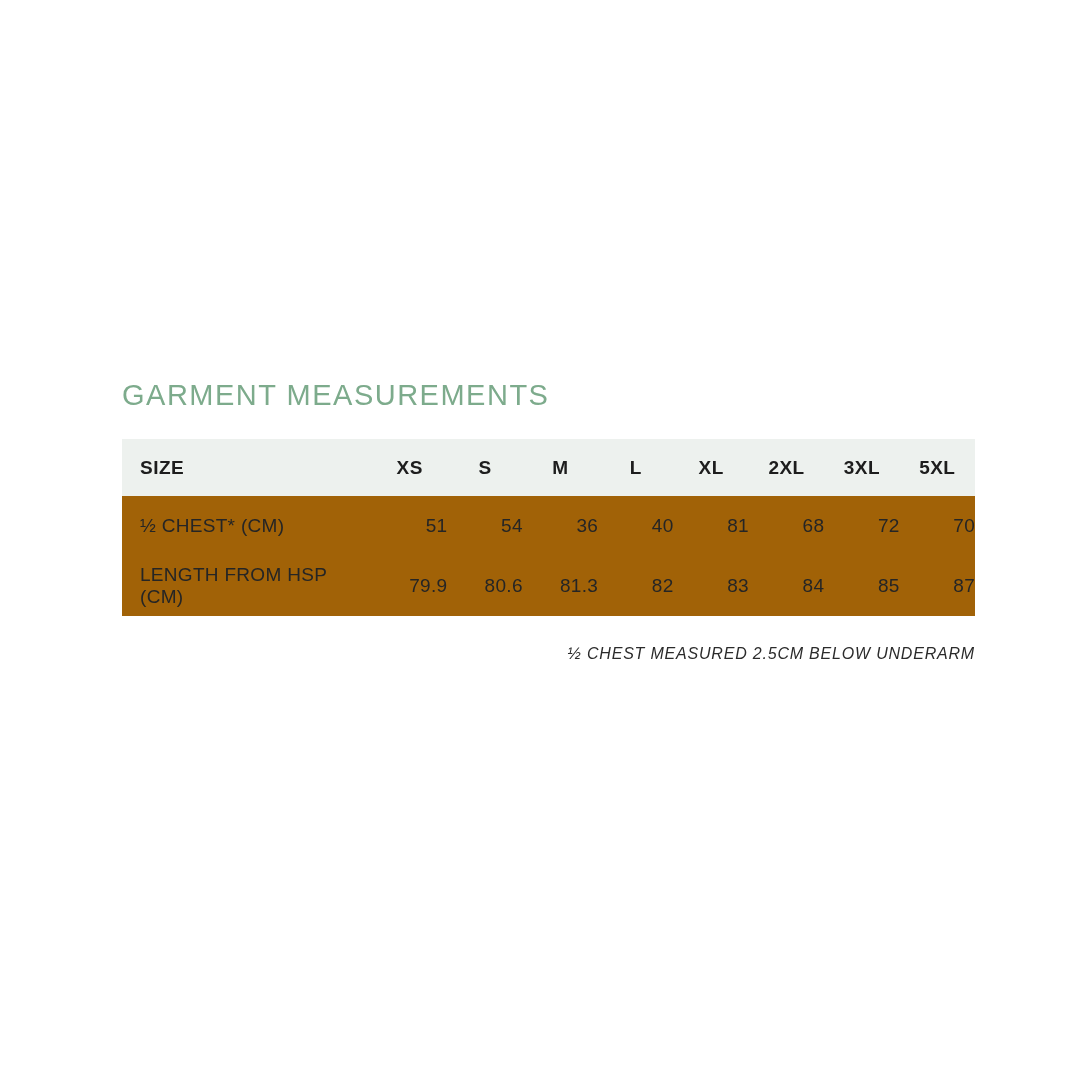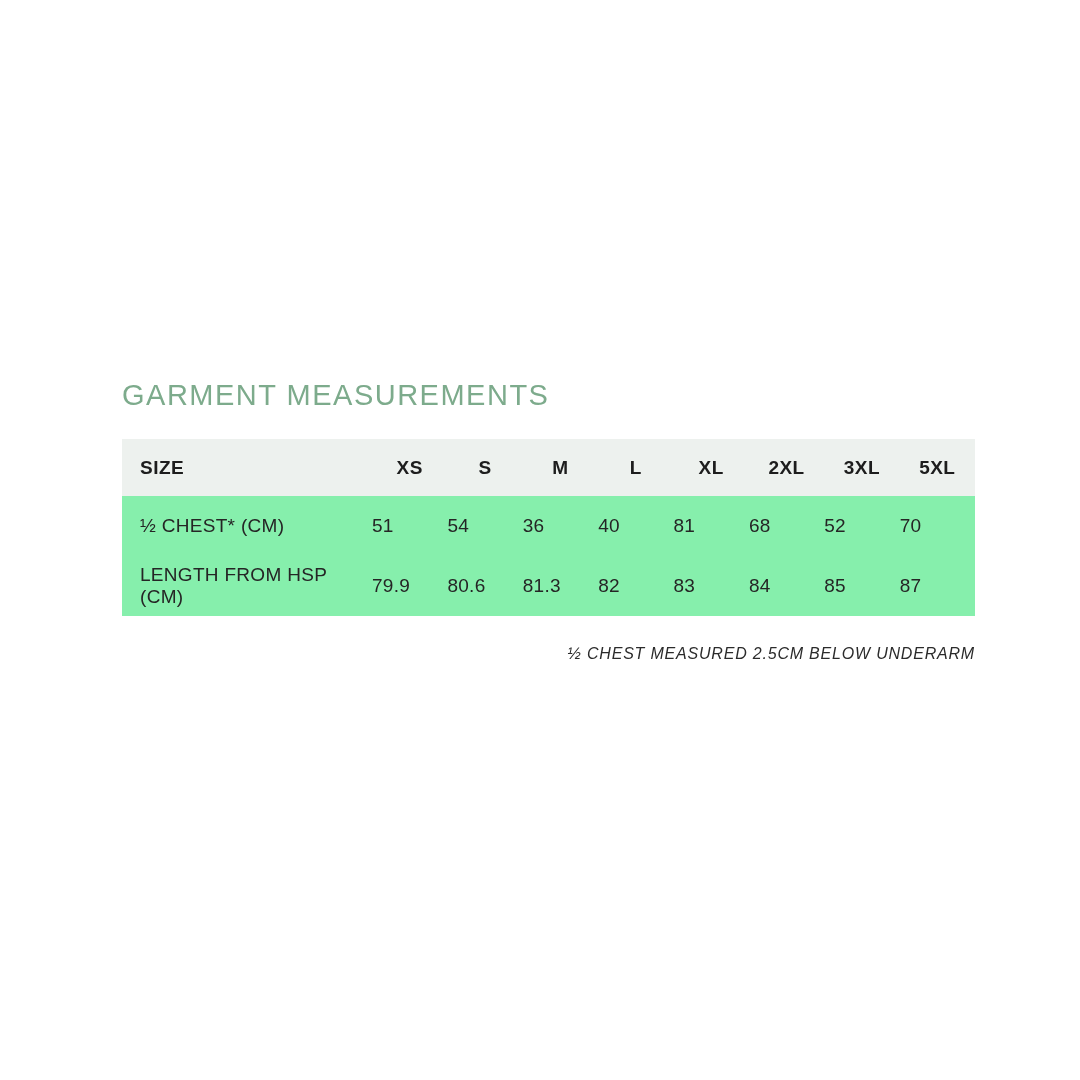--- a/index.html
+++ b/index.html
@@ -46,28 +46,28 @@
     letter-spacing: 0.5px;
     text-align: center;
     padding: 12px;
   }
   table.size-table th.label-col {
     text-align: left;
     padding-left: 18px;
   }
   table.size-table tbody tr {
     height: 60px;
-    background: #86efac;
+    background: #a16207;
   }
   table.size-table td {
     font-size: 19px;
     font-weight: 400;
     color: #252525;
     letter-spacing: 0.3px;
-    text-align: left;
+    text-align: right;
     padding: 0;
   }
   table.size-table td.label-col {
     text-align: left;
     padding-left: 18px;
   }
   .footnote {
     margin-top: 29px;
     text-align: right;
     font-size: 16px;
@@ -103,21 +103,21 @@
       </thead>
       <tbody>
           <tr>
             <td class="label-col">½ CHEST* (CM)</td>
             <td>51</td>
             <td>54</td>
             <td>36</td>
             <td>40</td>
             <td>81</td>
             <td>68</td>
-            <td>52</td>
+            <td>72</td>
             <td>70</td>
           </tr>
           <tr>
             <td class="label-col">LENGTH FROM HSP (CM)</td>
             <td>79.9</td>
             <td>80.6</td>
             <td>81.3</td>
             <td>82</td>
             <td>83</td>
             <td>84</td>

